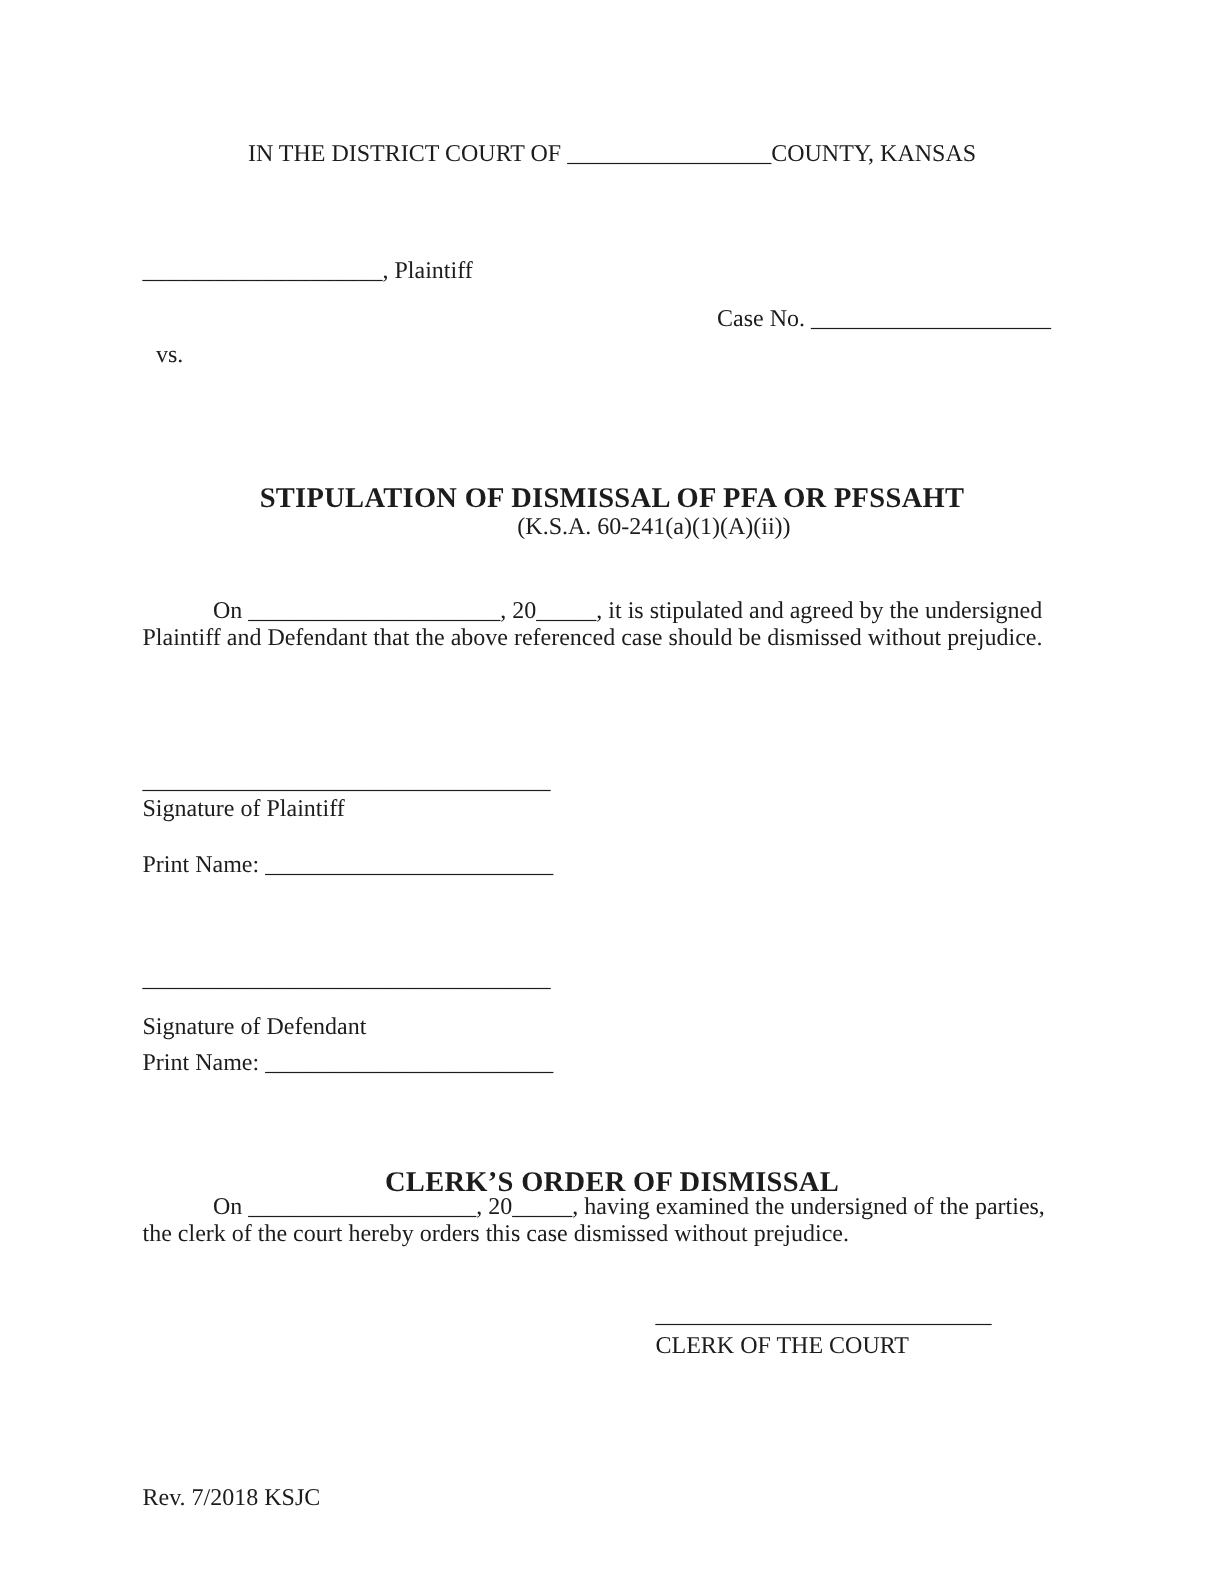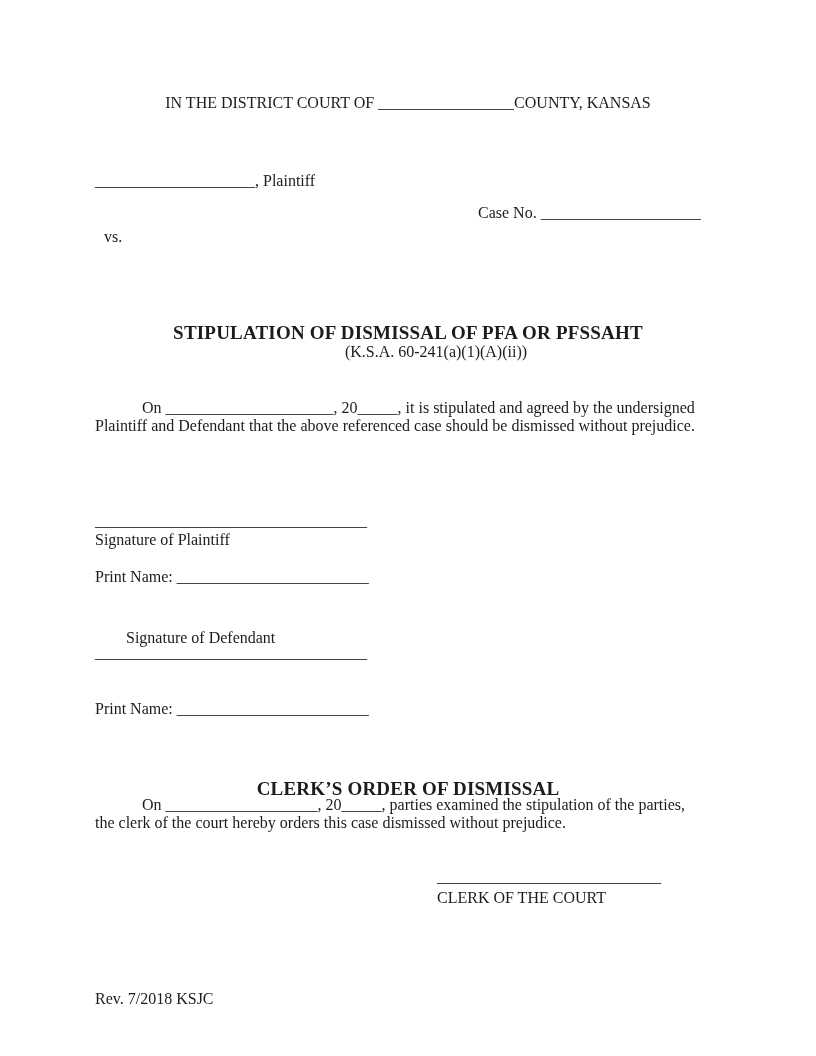--- a/index.html
+++ b/index.html
@@ -58,29 +58,29 @@
     <span>Plaintiff and Defendant that the above referenced case should be dismissed without prejudice.</span>
   </div>
 
   <div class="abs blank" style="top: 512px; left: 95px;">__________________________________</div>
   <div class="abs" style="top: 531px; left: 95px;">Signature of Plaintiff</div>
   <div class="abs" style="top: 568px; left: 95px;">
     <span>Print Name: </span><span class="blank">________________________</span>
   </div>
 
   <div class="abs blank" style="top: 644px; left: 95px;">__________________________________</div>
-  <div class="abs" style="top: 629px; left: 95px; margin-left: 31px;">Signature of Defendant</div>
+  <div class="abs" style="top: 676px; left: 95px;">Signature of Defendant</div>
   <div class="abs" style="top: 700px; left: 95px;">
     <span>Print Name: </span><span class="blank">________________________</span>
   </div>
 
   <div class="abs center bold title" style="top: 778px;">CLERK’S ORDER OF DISMISSAL</div>
 
   <div class="para" style="top: 796px;">
-    <span>On </span><span class="blank">___________________</span><span>, 20</span><span class="blank">_____</span><span>, parties examined the stipulation of the parties,</span><br>
+    <span>On </span><span class="blank">___________________</span><span>, 20</span><span class="blank">_____</span><span>, having examined the undersigned of the parties,</span><br>
     <span>the clerk of the court hereby orders this case dismissed without prejudice.</span>
   </div>
 
   <div class="abs blank" style="top: 868px; left: 437px;">____________________________</div>
   <div class="abs" style="top: 889px; left: 437px;">CLERK OF THE COURT</div>
 
   <div class="abs" style="top: 990px; left: 95px;">Rev. 7/2018 KSJC</div>
 
 </div>
 

